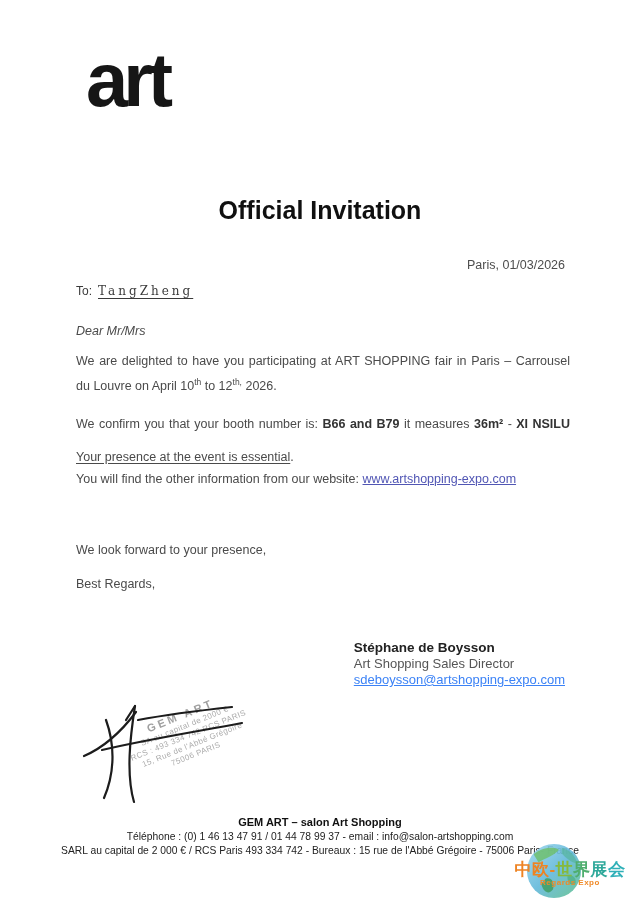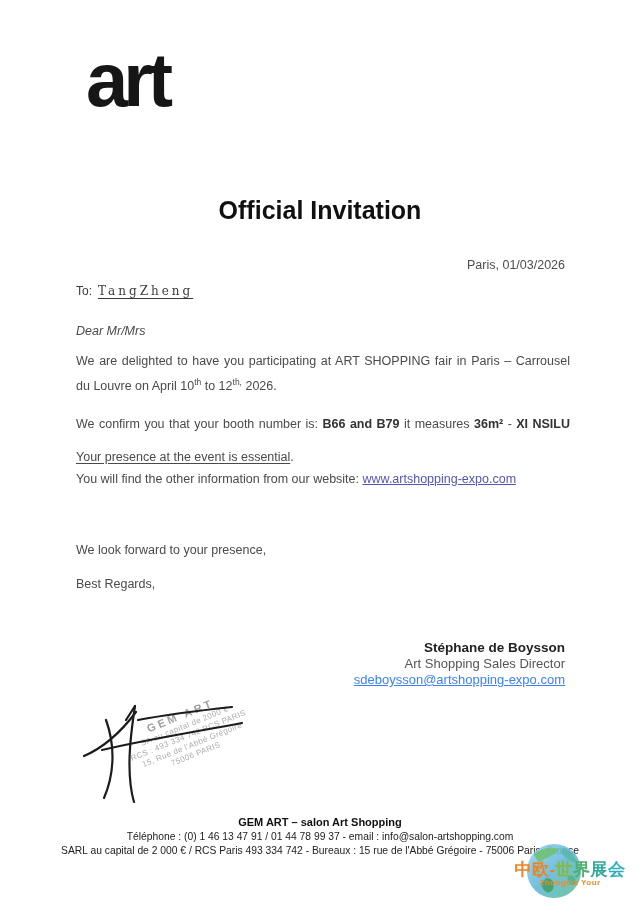--- a/index.html
+++ b/index.html
@@ -37,21 +37,21 @@
   .p2{top:408px;line-height:32.5px;}
   .p3{top:469px;}
   .p4{top:498px;}
   .p5{top:540px;}
   .p6{top:574px;}
   .sg-b{font-weight:700;color:#333333;}
   .sg-sup{font-size:8.5px;vertical-align:5px;letter-spacing:0;}
   .sg-u{text-decoration:underline;text-underline-offset:2px;}
   a.sg-link,.sg-link{color:#5156b4;text-decoration:underline;cursor:pointer;}
   
-  .sigblock{position:absolute;top:640px;right:75px;text-align:right;line-height:15.5px;}
+  .sigblock{position:absolute;top:640px;right:75px;line-height:15.5px;}
   .sig-name{font-size:13.5px;font-weight:700;color:#222222;}
   .sig-role{font-size:13px;color:#555555;}
   .sig-email{font-size:13px;color:#3b82f6;text-decoration:underline;cursor:pointer;}
   
   .stampzone{position:absolute;left:72px;top:692px;width:210px;height:125px;}
   .stamp{
     position:absolute;left:34px;top:16px;width:164px;transform:rotate(-22deg);
     color:#9d9d9d;text-align:center;line-height:10px;font-size:8px;letter-spacing:.4px;
     opacity:.85;
   }
@@ -134,16 +134,16 @@
           <stop offset="1" stop-color="#5fc08a"></stop>
         </linearGradient>
       </defs>
       <circle cx="30" cy="30" r="28" fill="url(#gg)" opacity="0.9"></circle>
       <path d="M9 13 C16 6 29 4 35 8 C31 14 20 17 14 21 Z" fill="#6fbf6f" opacity="0.85"></path>
       <path d="M21 38 C27 36 31 41 29 49 C25 55 19 52 17 44 Z" fill="#3f9e62" opacity="0.85"></path>
       <path d="M38 6 C46 8 52 14 54 22 C48 22 42 16 38 12 Z" fill="#58b5a0" opacity="0.75"></path>
       <path d="M44 34 C50 34 54 38 52 44 C47 46 43 41 44 34 Z" fill="#4caf82" opacity="0.7"></path>
     </svg>
     <div class="wm-text"><span style="color: rgb(238, 131, 34);">中欧-</span><span style="color: rgb(134, 185, 60);">世</span><span style="color: rgb(79, 174, 110);">界</span><span style="color: rgb(46, 168, 154);">展</span><span style="color: rgb(47, 176, 184);">会</span></div>
-    <div class="wm-sub">ZhongOu Your</div>
+    <div class="wm-sub">Regards Expo</div>
   </div>
 
 </div>
 
 </body></html>

